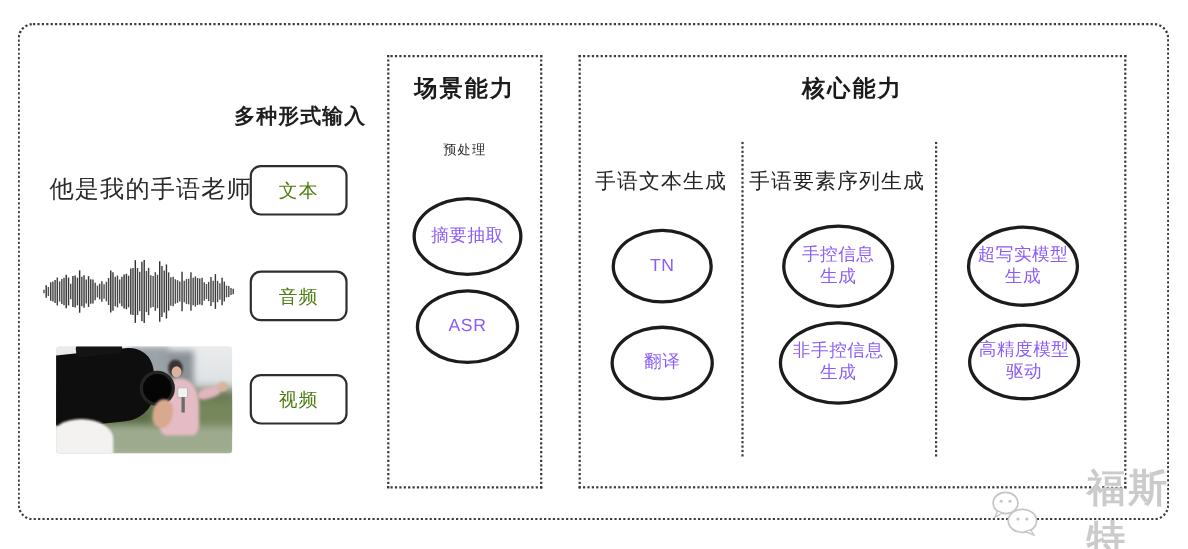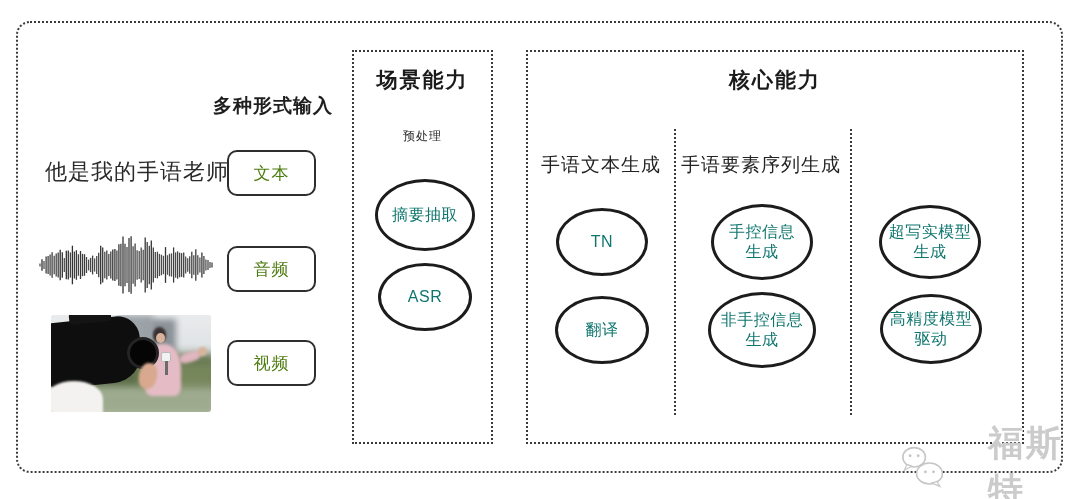--- a/index.html
+++ b/index.html
@@ -60,21 +60,21 @@
     position:absolute;left:0;top:14px;width:100%;text-align:center;
     font-size:21px;font-weight:bold;color:#1a1a1a;letter-spacing:2px;
   }
   .scene-subtitle{
     position:absolute;left:0;top:76px;width:100%;text-align:center;
     font-size:12px;color:#2a2a2a;letter-spacing:1px;
   }
   .node{
     position:absolute;background:#fff;border:3px solid #1c1c1c;border-radius:50%;
     display:flex;align-items:center;justify-content:center;text-align:center;
-    font-size:16px;line-height:1.25;color:#0f766e;white-space:pre-line;letter-spacing:0.5px;
+    font-size:16px;line-height:1.25;color:#8b5cf6;white-space:pre-line;letter-spacing:0.5px;
   }
   .n-abstract{left:21px;top:127px;width:94px;height:66px;}
   .n-asr{left:24px;top:211px;width:88px;height:62px;}
   .n-ocr{left:24px;top:302px;width:88px;height:60px;}
   .n-tn{left:28px;top:156px;width:86px;height:62px;}
   .n-trans{left:27px;top:244px;width:88px;height:62px;}
   .n-manual{left:183px;top:152px;width:96px;height:70px;}
   .n-nonmanual{left:180px;top:240px;width:102px;height:70px;}
   .n-hyper{left:351px;top:153px;width:96px;height:68px;}
   .n-precision{left:352px;top:242px;width:96px;height:64px;}

